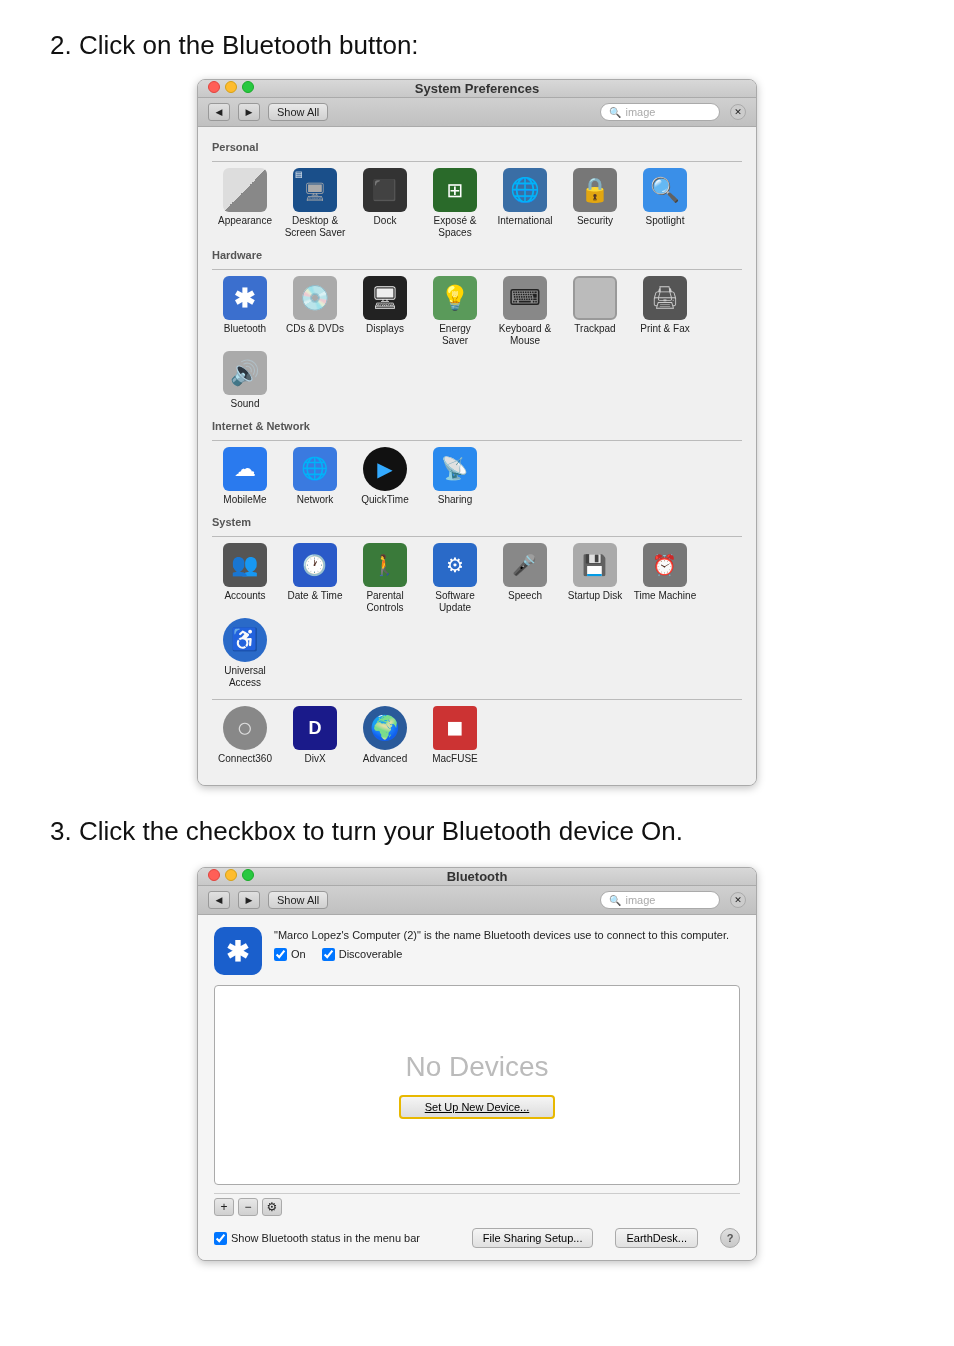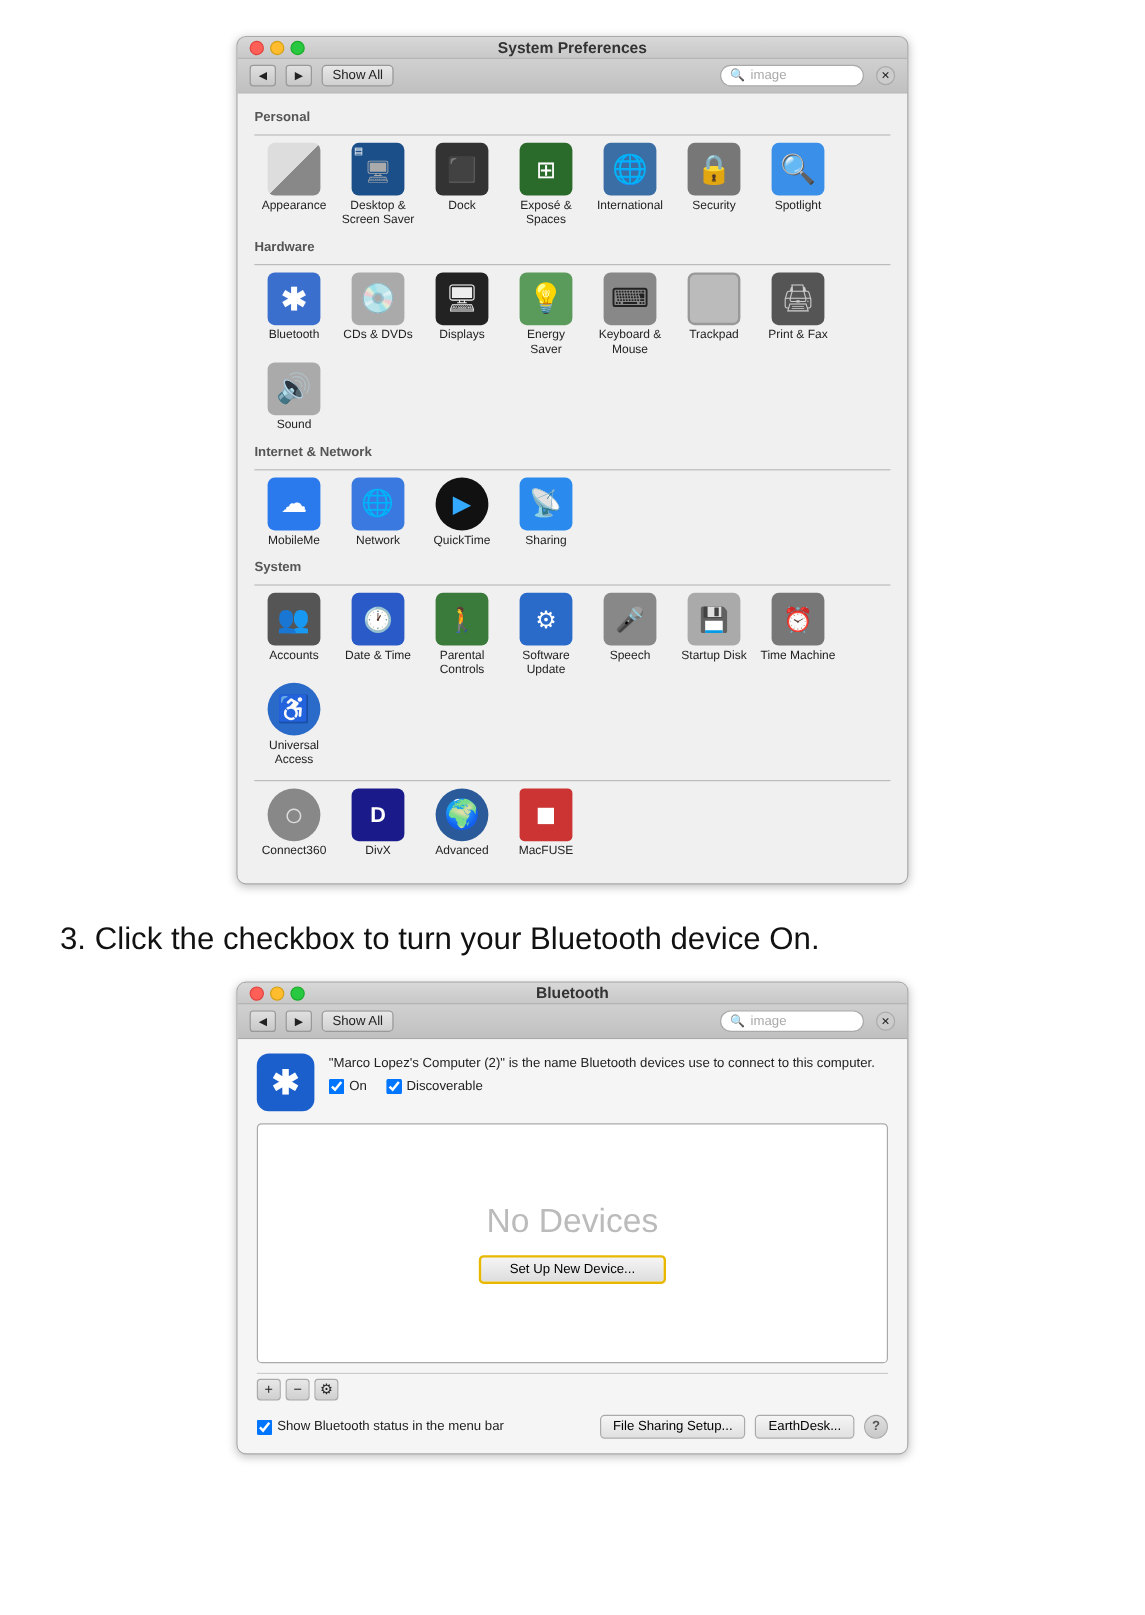--- a/index.html
+++ b/index.html
@@ -27,21 +27,21 @@
       box-shadow: 0 2px 8px rgba(0,0,0,0.25);
       overflow: hidden;
       margin: 0 auto 30px auto;
       width: 560px;
     }
 
     .mac-titlebar {
       background: linear-gradient(to bottom, #d8d8d8, #c8c8c8);
       padding: 1px 10px;
       display: flex;
-      align-items: center;
+      align-items: flex-start;
       justify-content: center;
       position: relative;
       border-bottom: 1px solid #aaa;
     }
 
     .mac-titlebar-title {
       font-size: 13px;
       font-weight: 600;
       color: #333;
     }
@@ -243,20 +243,21 @@
       margin-bottom: 12px;
     }
 
     .bt-setup-btn {
       background: linear-gradient(to bottom, #f5f5f5, #ddd);
       border: 2px solid #e8b800;
       border-radius: 4px;
       padding: 4px 24px;
       font-size: 11px;
       cursor: pointer;
+      text-decoration: underline;
     }
 
     .bt-bottom-toolbar {
       display: flex;
       align-items: center;
       gap: 4px;
       padding: 4px 0;
       border-top: 1px solid #ccc;
       margin-bottom: 8px;
     }
@@ -270,21 +271,21 @@
       display: flex;
       align-items: center;
       justify-content: center;
       font-size: 12px;
       cursor: pointer;
     }
 
     .bt-footer-row {
       display: flex;
       align-items: center;
-      gap: 8px;
+      gap: 22px;
     }
 
     .bt-footer-checkbox {
       display: flex;
       align-items: center;
       gap: 4px;
       font-size: 11px;
       flex: 1;
     }
 
@@ -313,20 +314,21 @@
       color: #555;
     }
 
     .step-spacing-sm { margin-bottom: 20px; }
     .icon-bluetooth { background: #1a5fcc; color: #fff; }
   </style>
 </head>
 <body>
 
 <div>
+  <h2 class="step-heading">2. Click on the Bluetooth button:</h2>
 
   <div class="mac-window">
     <div class="mac-titlebar">
       <div class="mac-dots">
         <div class="mac-dot red"></div>
         <div class="mac-dot yellow"></div>
         <div class="mac-dot green"></div>
       </div>
       <span class="mac-titlebar-title">System Preferences</span>
     </div>

